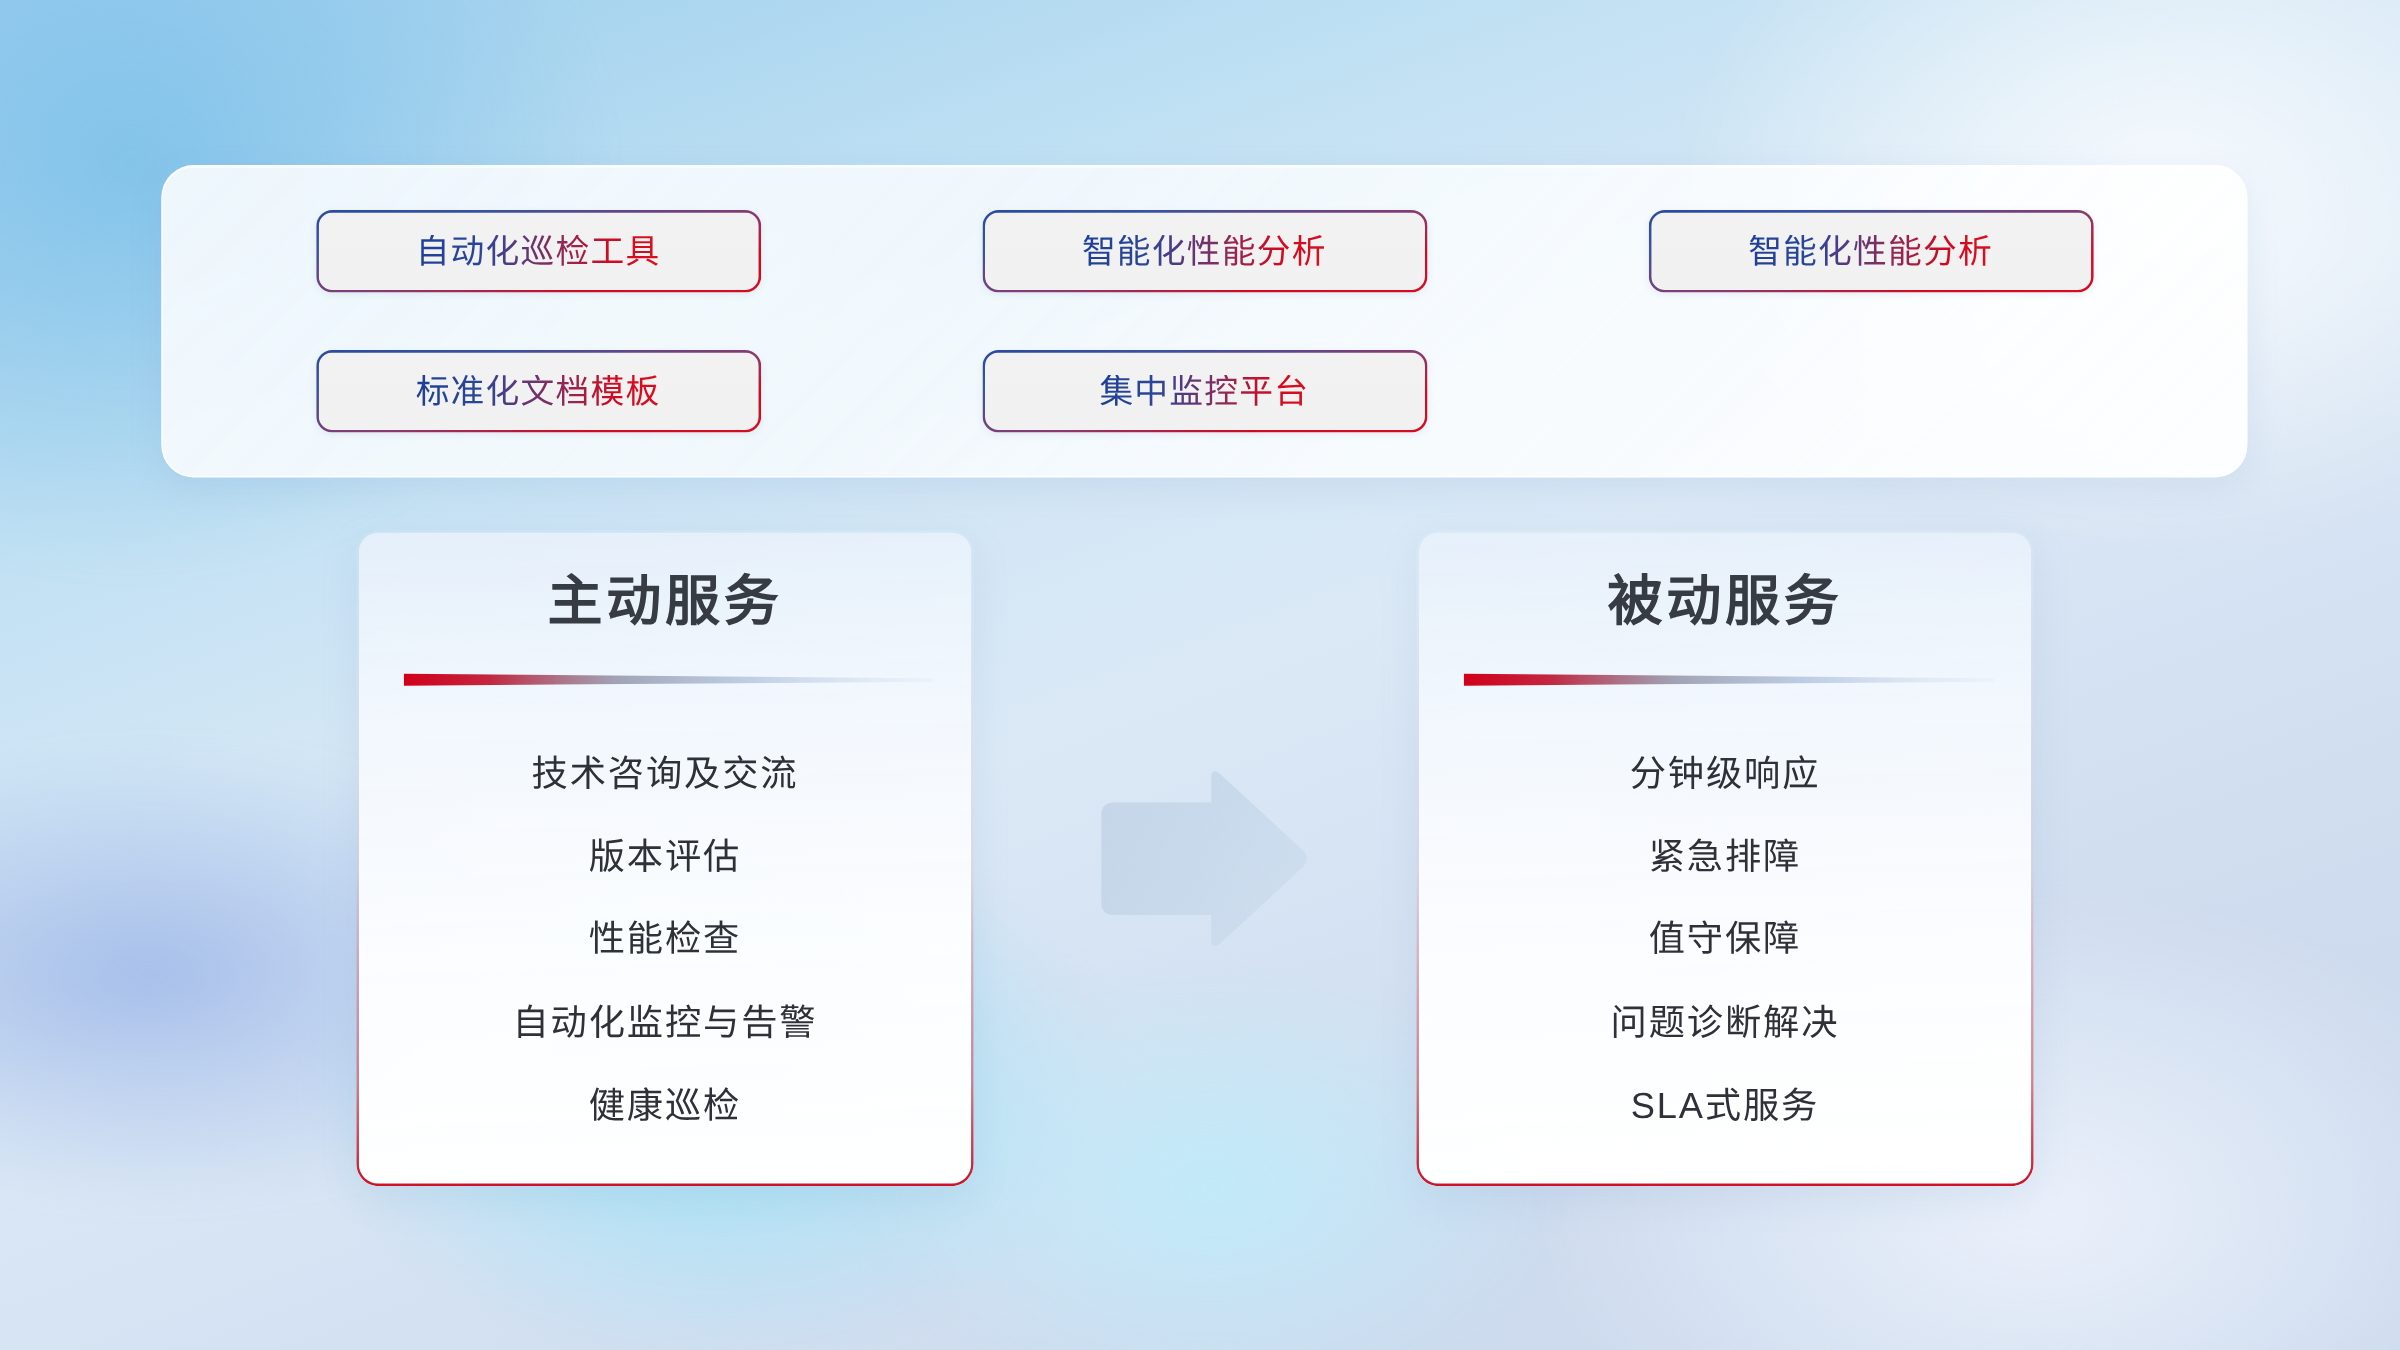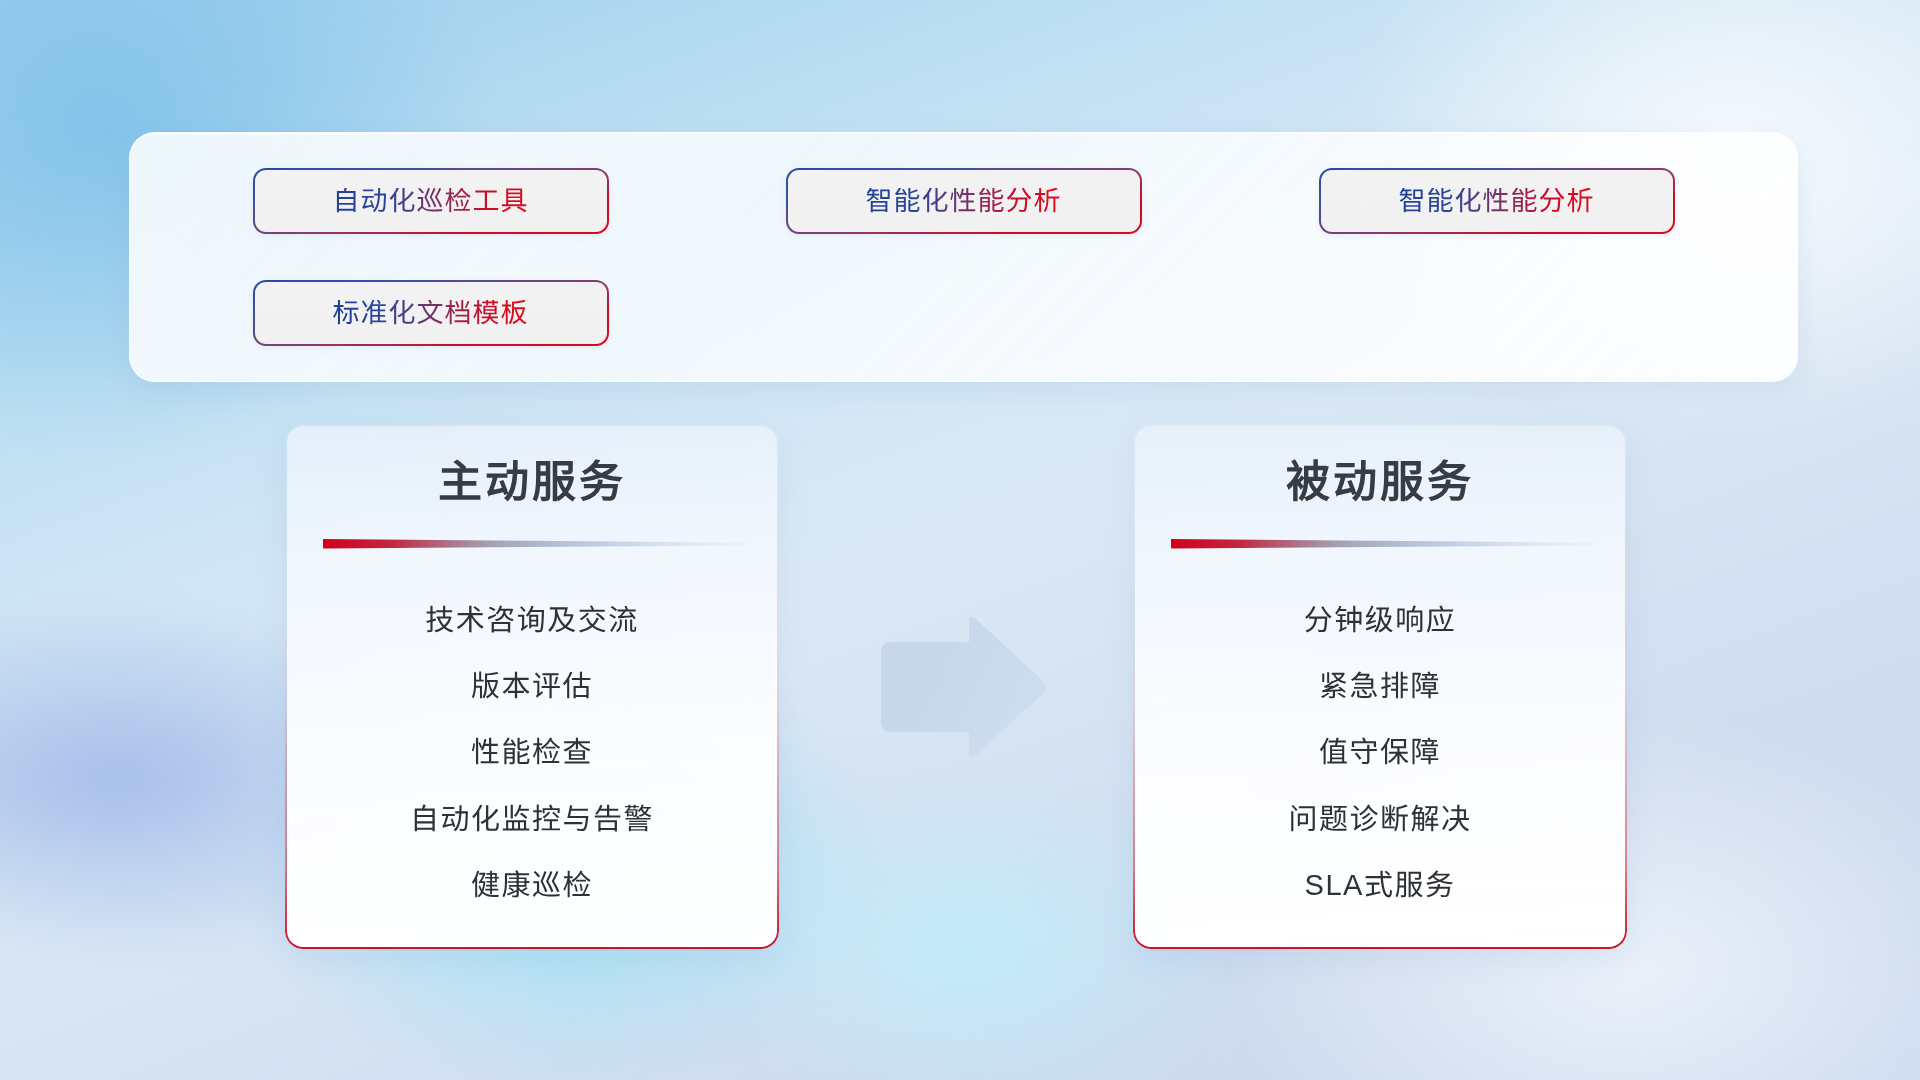--- a/index.html
+++ b/index.html
@@ -247,20 +247,23 @@
         <span class="pill-text">自动化巡检工具</span>
       </div>
       <div class="pill">
         <span class="pill-text">智能化性能分析</span>
       </div>
       <div class="pill">
         <span class="pill-text">智能化性能分析</span>
       </div>
       <div class="pill">
         <span class="pill-text">标准化文档模板</span>
+      </div>
+      <div class="pill">
+        <span class="pill-text">集中监控平台</span>
       </div>
 
     </div>
   </div>
 
   <div class="card" id="card-active">
     <div class="card-title">主动服务</div>
 
     <svg class="card-divider" viewBox="0 0 424 11" preserveAspectRatio="none">
       <defs>

